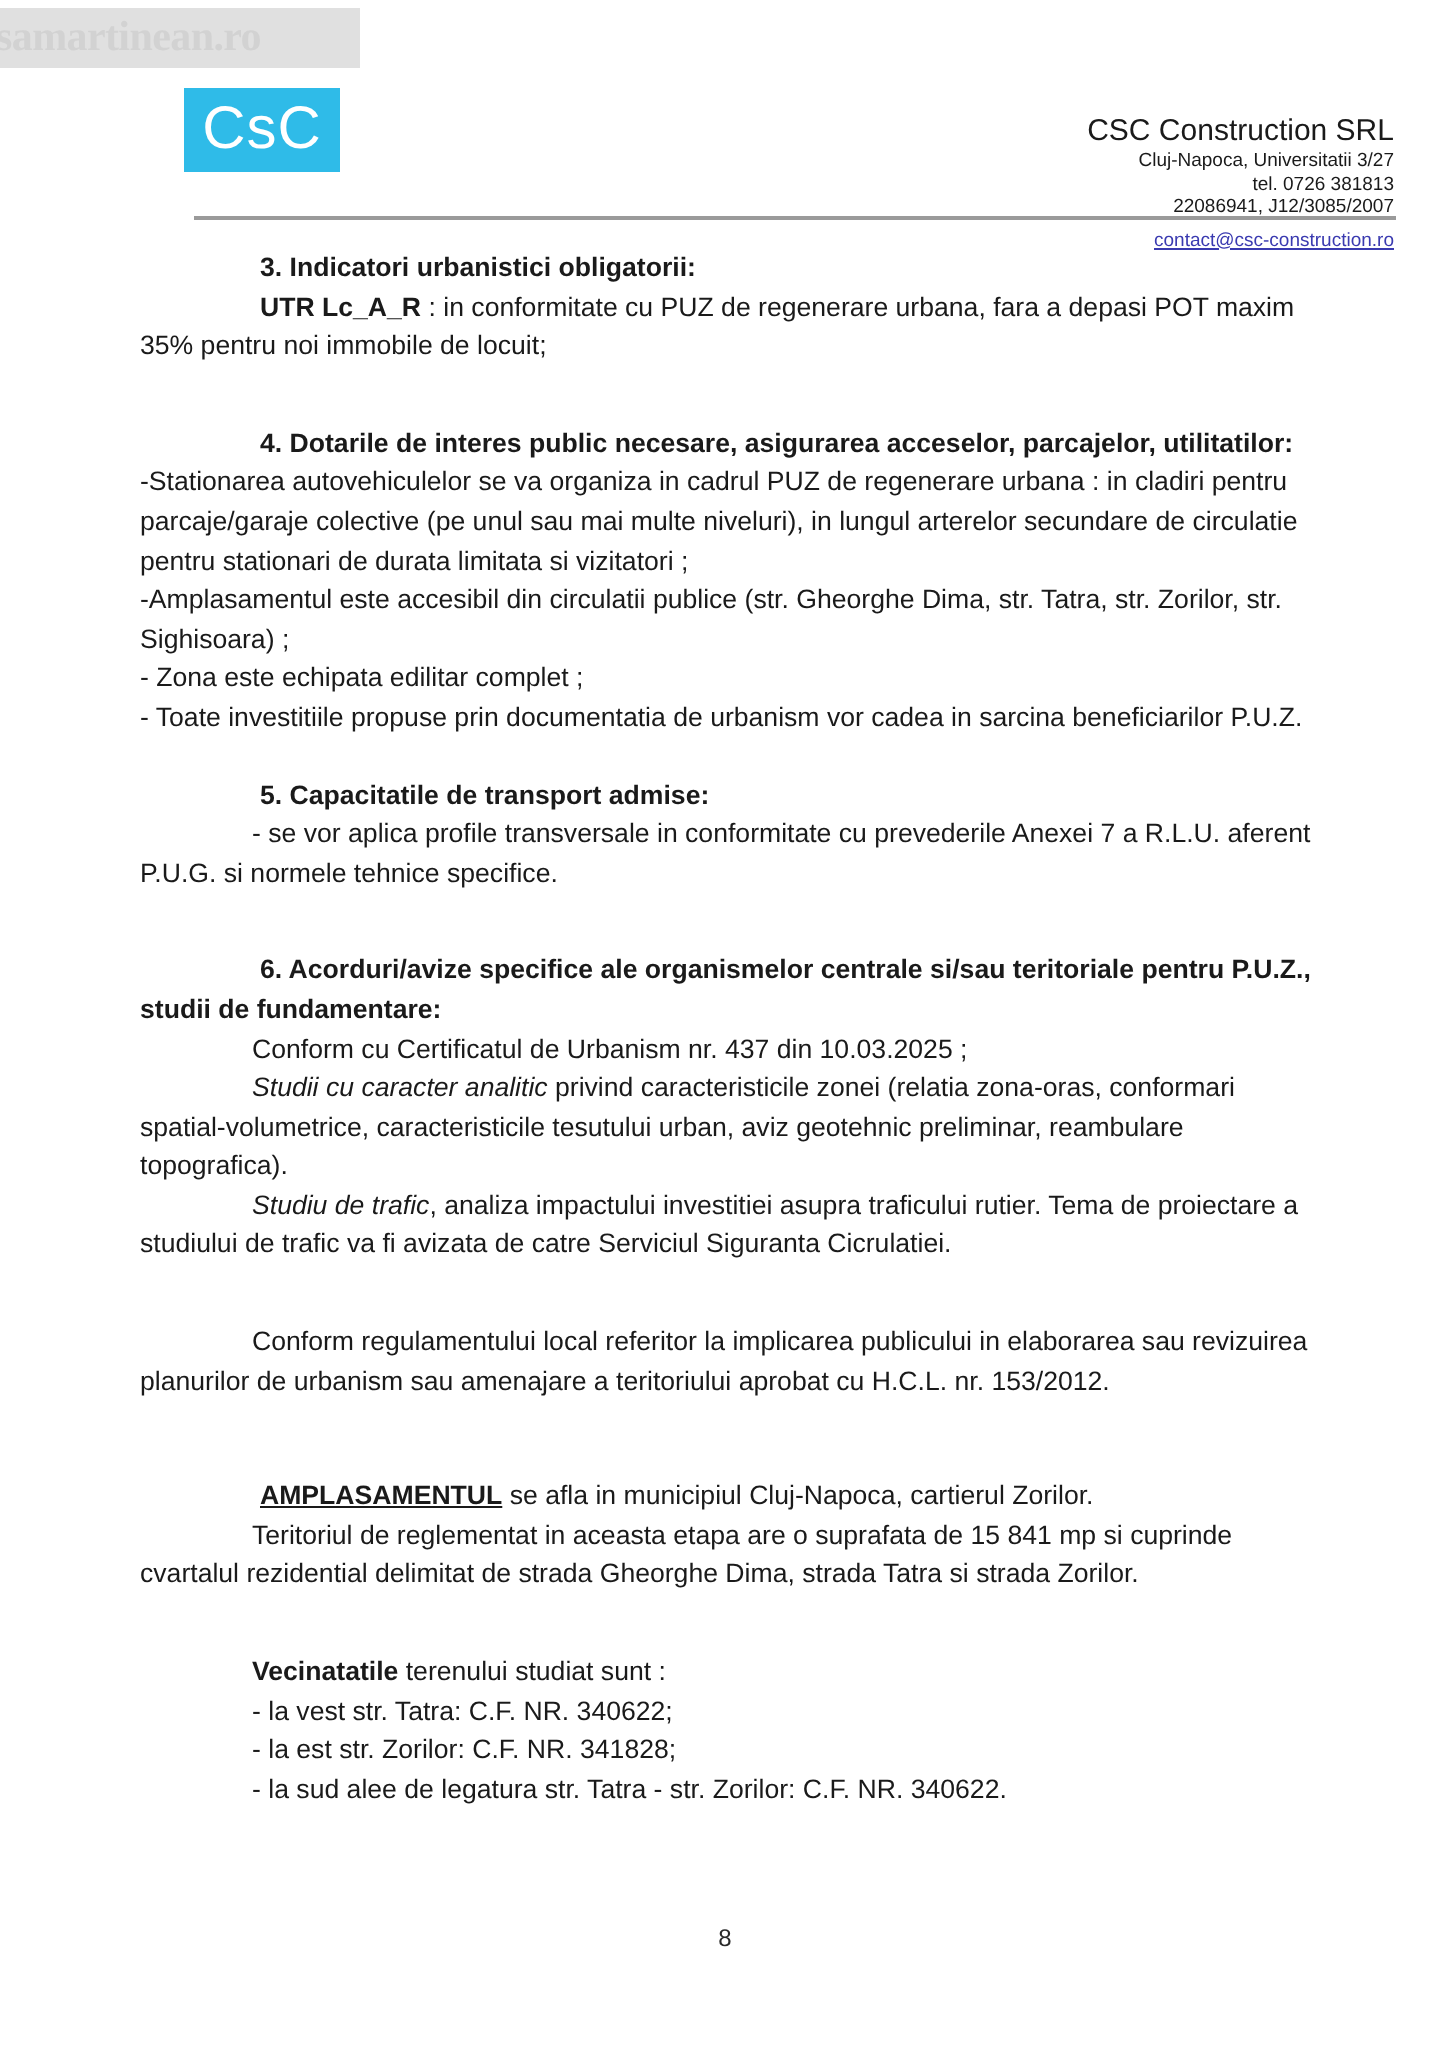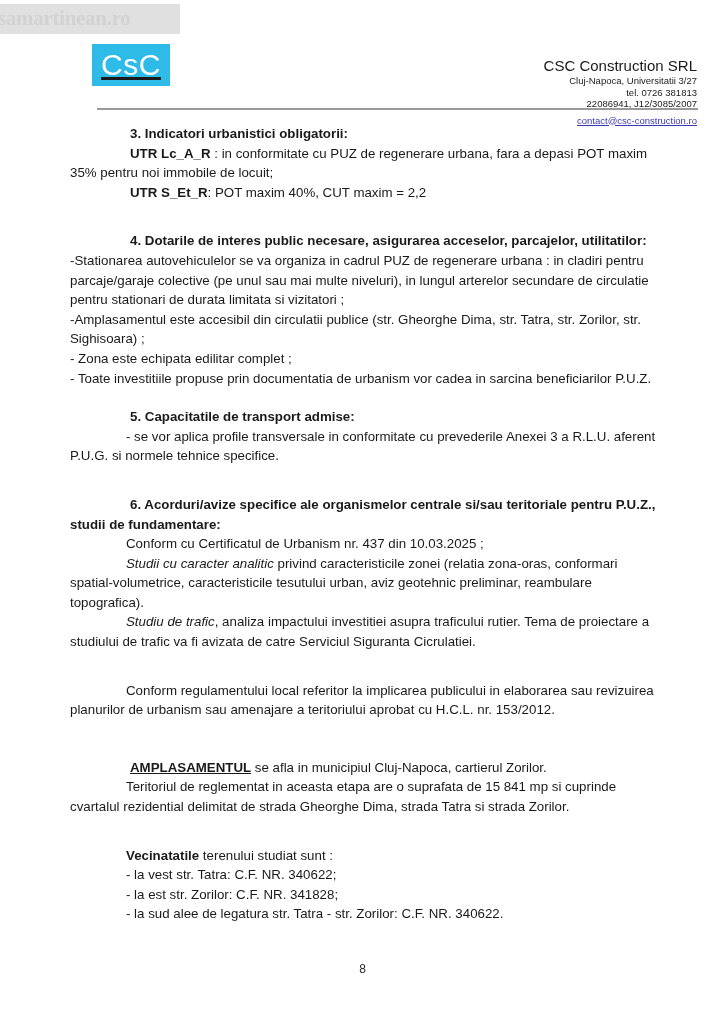--- a/index.html
+++ b/index.html
@@ -49,21 +49,20 @@
   .logo-box {
     position: absolute;
     left: 92px;
     top: 44px;
     width: 78px;
     height: 42px;
     background: #2fbbe8;
     display: flex;
     align-items: center;
     justify-content: center;
-    text-decoration: underline;
   }
   .logo-text {
     color: #ffffff;
     font-family: "Liberation Sans", sans-serif;
     font-size: 30px;
     font-weight: 400;
     letter-spacing: 0.5px;
     line-height: 1;
   }
   .company-block {
@@ -153,34 +152,33 @@
     <div class="company-line">22086941, J12/3085/2007</div>
     <div><a class="company-email" href="#">contact@csc-construction.ro</a></div>
   </div>
   <div class="header-rule"></div>
 </div>
 
 <div class="doc-body">
 
   <p class="p ind"><b>3. Indicatori urbanistici obligatorii:</b></p>
   <p class="p ind"><b>UTR Lc_A_R</b><span> : in conformitate cu PUZ de regenerare urbana, fara a depasi POT maxim 35% pentru noi immobile de locuit;</span></p>
-  <p class="p ind"><b>UTR S_Et_R</b><span>: POT maxim 40%, CUT maxim = 2,2</span></p>
 
   <div class="gap-lg"></div>
 
   <p class="p ind"><b>4. Dotarile de interes public necesare, asigurarea acceselor, parcajelor, utilitatilor:</b></p>
   <p class="p">-Stationarea autovehiculelor se va organiza in cadrul PUZ de regenerare urbana : in cladiri pentru parcaje/garaje colective (pe unul sau mai multe niveluri), in lungul arterelor secundare de circulatie pentru stationari de durata limitata si vizitatori ;</p>
   <p class="p">-Amplasamentul este accesibil din circulatii publice (str. Gheorghe Dima, str. Tatra, str. Zorilor, str. Sighisoara) ;</p>
   <p class="p">- Zona este echipata edilitar complet ;</p>
   <p class="p">- Toate investitiile propuse prin documentatia de urbanism vor cadea in sarcina beneficiarilor P.U.Z.</p>
 
   <div class="gap-md"></div>
 
   <p class="p ind"><b>5. Capacitatile de transport admise:</b></p>
-  <p class="p ind-sm">- se vor aplica profile transversale in conformitate cu prevederile Anexei 3 a R.L.U. aferent P.U.G. si normele tehnice specifice.</p>
+  <p class="p ind-sm">- se vor aplica profile transversale in conformitate cu prevederile Anexei 7 a R.L.U. aferent P.U.G. si normele tehnice specifice.</p>
 
   <div class="gap-lg"></div>
 
   <p class="p ind"><b>6. Acorduri/avize specifice ale organismelor centrale si/sau teritoriale pentru P.U.Z., studii de fundamentare:</b></p>
   <p class="p ind-sm">Conform cu Certificatul de Urbanism nr. 437 din 10.03.2025 ;</p>
   <p class="p ind-sm"><i>Studii cu caracter analitic</i><span> privind caracteristicile zonei (relatia zona-oras, conformari spatial-volumetrice, caracteristicile tesutului urban, aviz geotehnic preliminar, reambulare topografica).</span></p>
   <p class="p ind-sm"><i>Studiu de trafic</i><span>, analiza impactului investitiei asupra traficului rutier. Tema de proiectare a studiului de trafic va fi avizata de catre Serviciul Siguranta Cicrulatiei.</span></p>
 
   <div class="gap-lg"></div>
 

